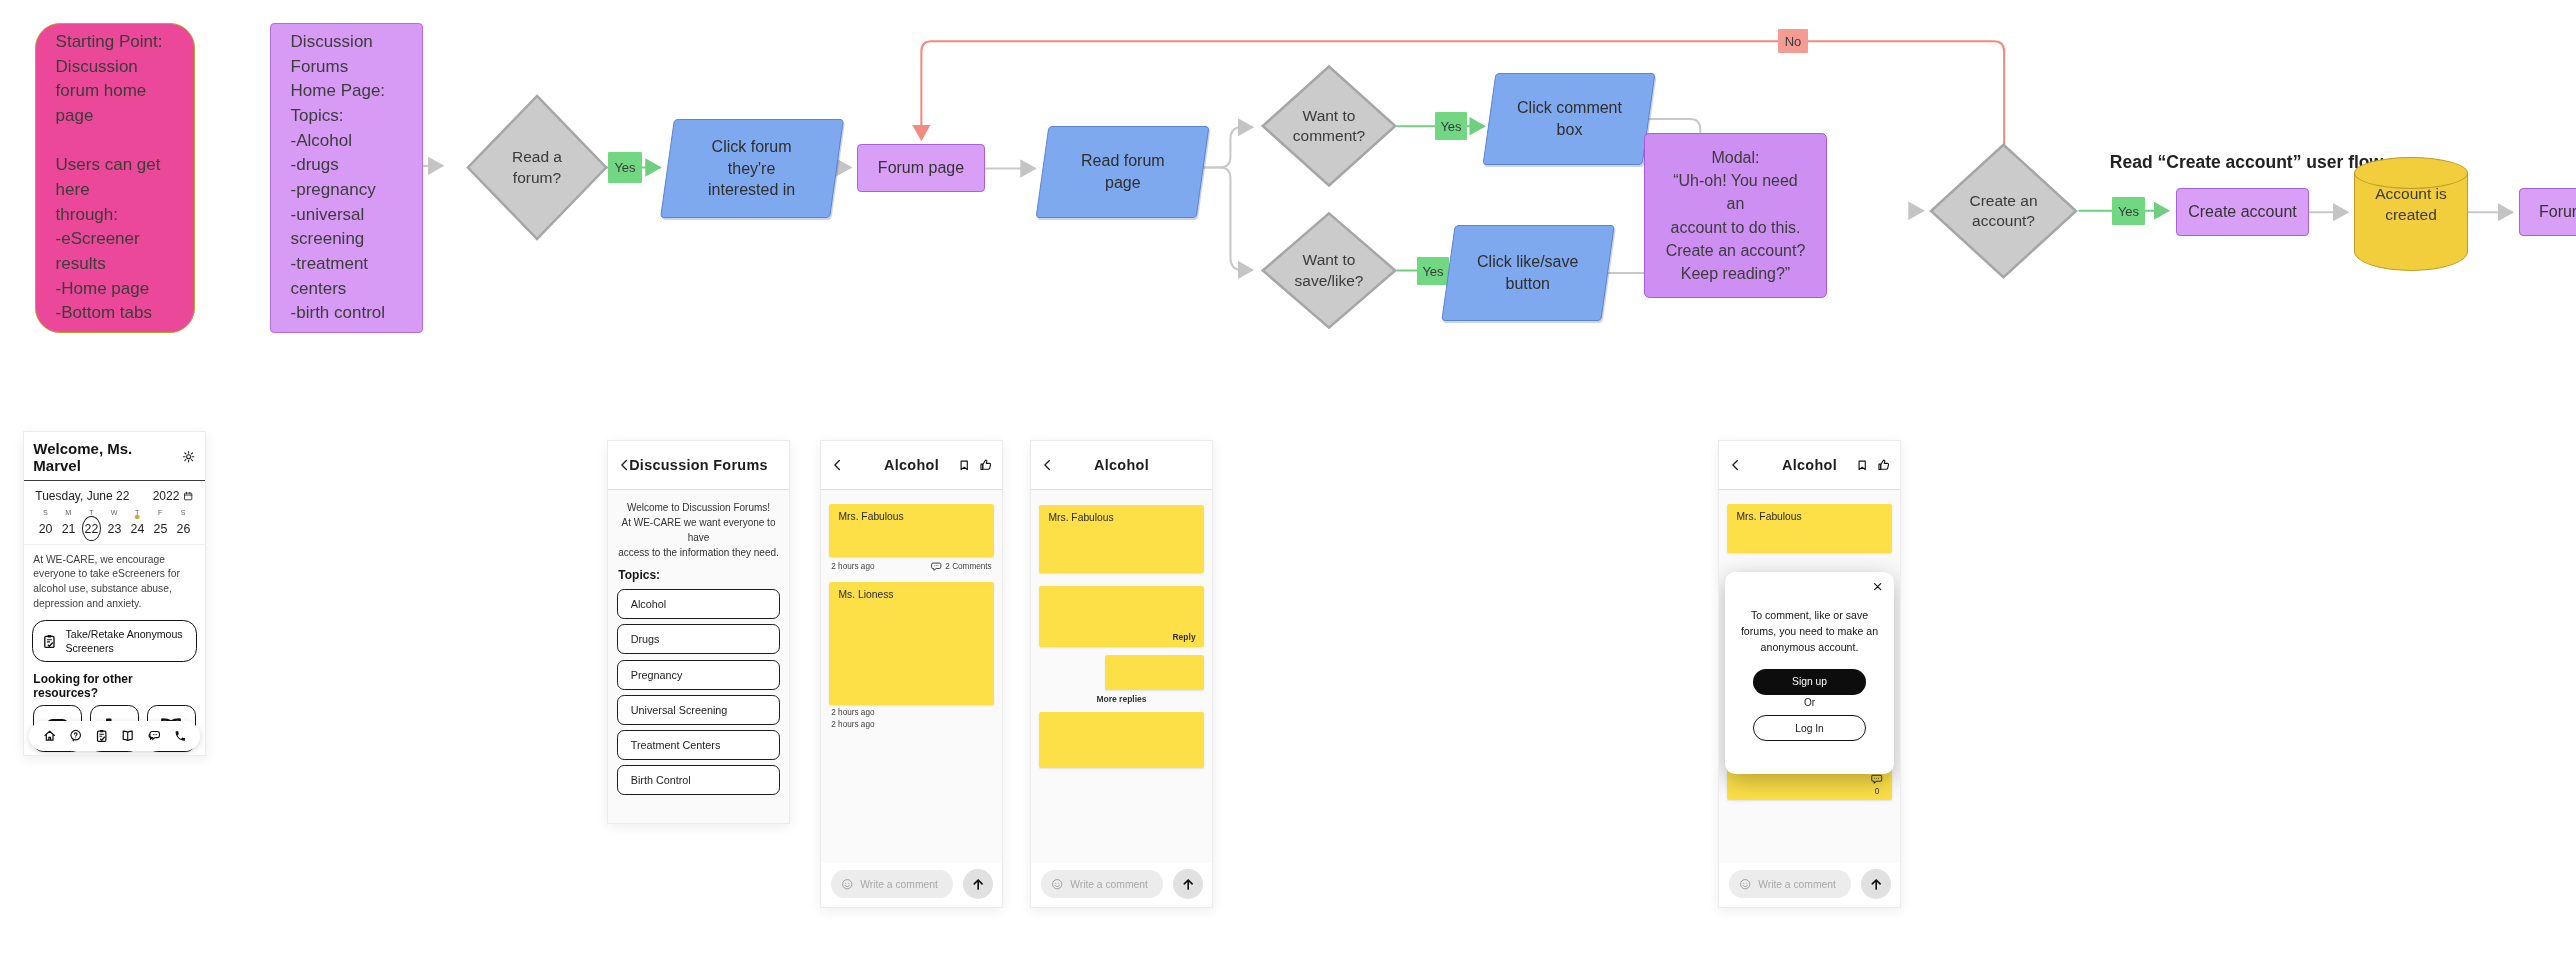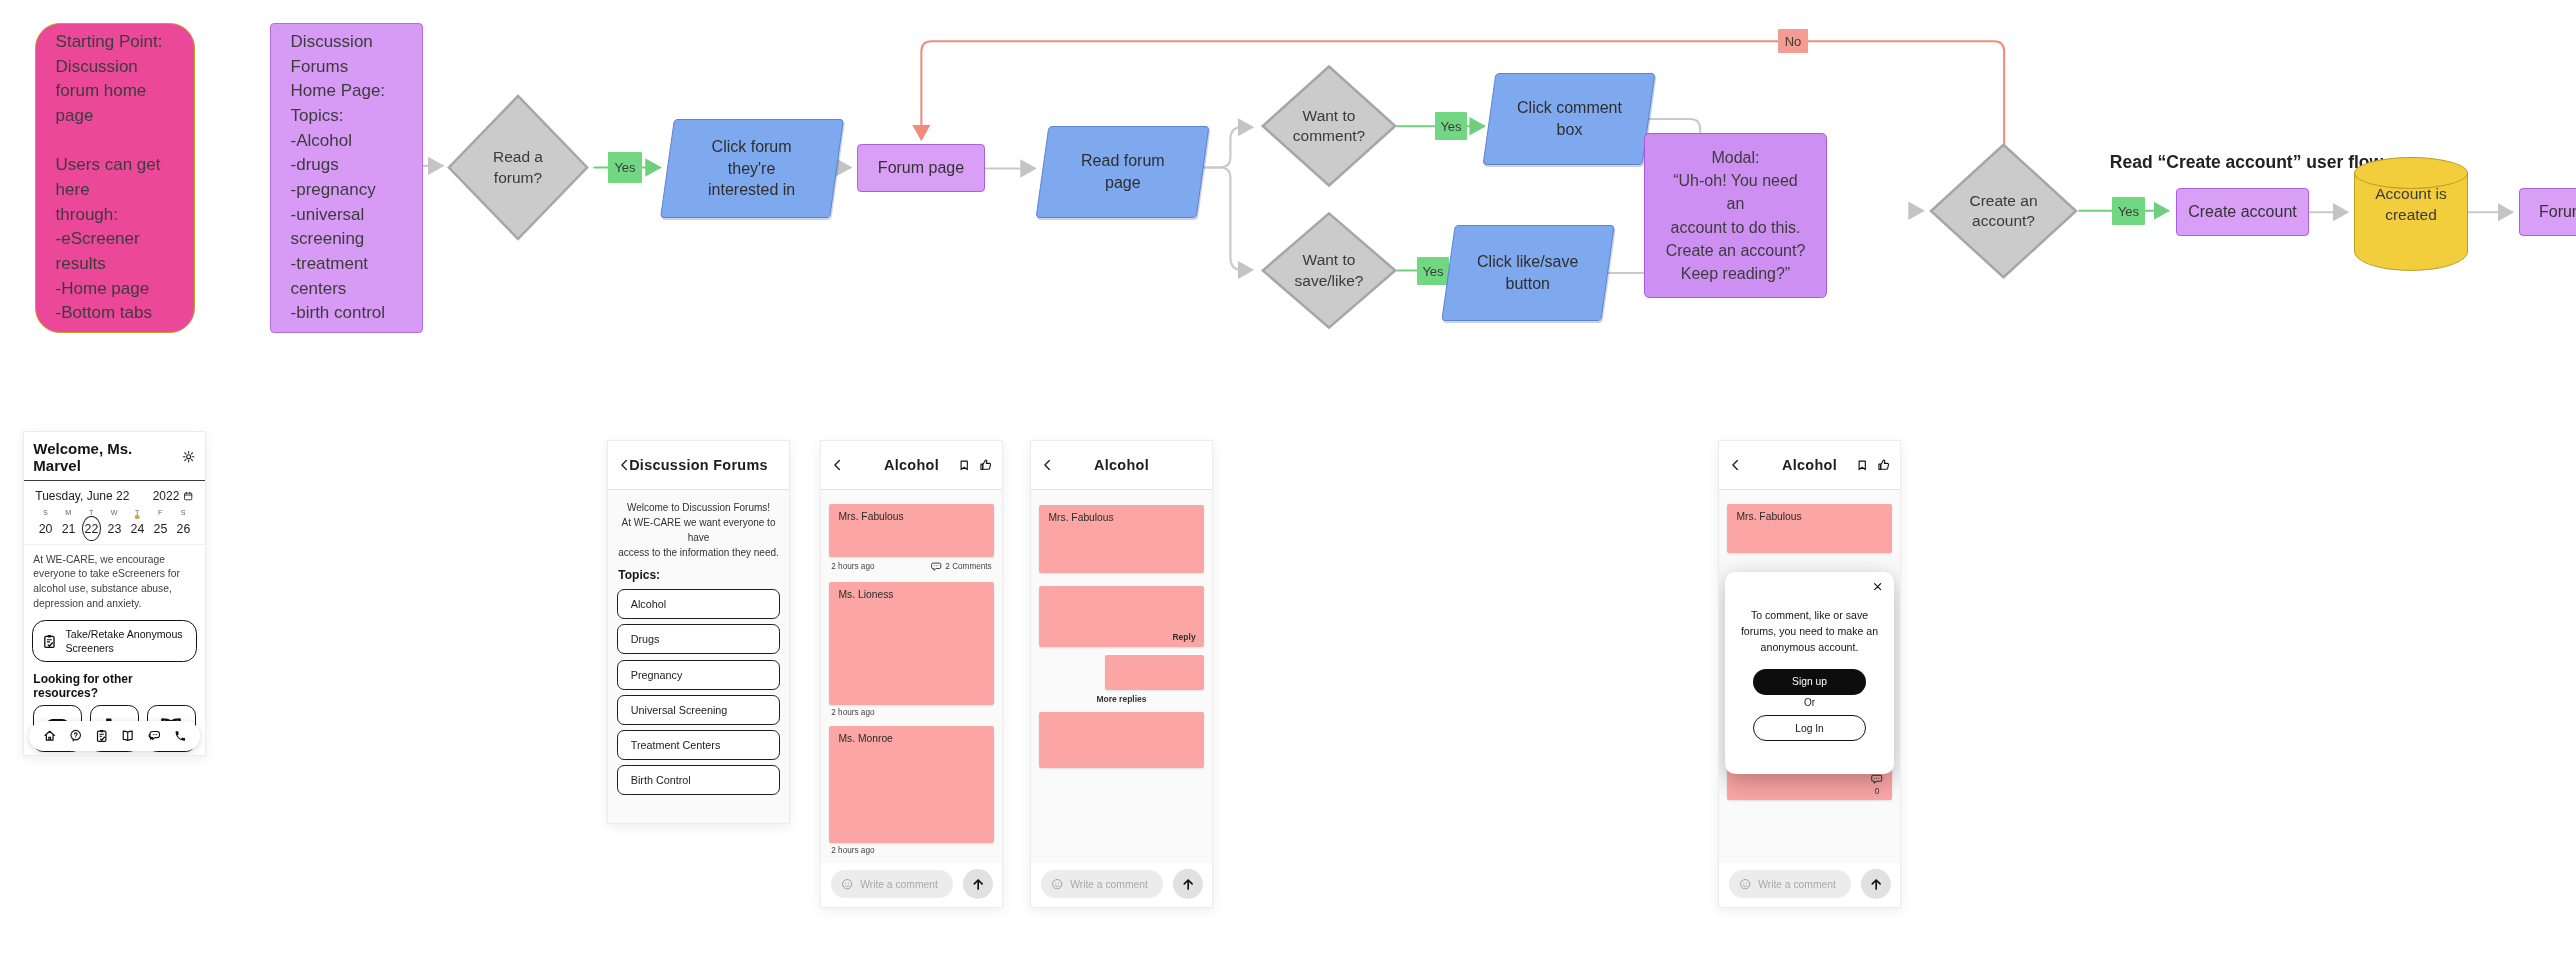--- a/index.html
+++ b/index.html
@@ -43,21 +43,21 @@
             min-height:38px;padding:5.2px 9.3px;background:#fff;flex:none}
   .scr-title{font-size:14.4px;font-weight:600;letter-spacing:0.3px;color:#1d1d1d}
   .head-left{position:absolute;left:10.3px;top:50%;transform:translateY(-50%);display:flex;align-items:center}
   .head-right{position:absolute;right:9.3px;top:50%;transform:translateY(-50%);display:flex;gap:9.3px;align-items:center}
   .divider{height:1px;background:#e0e0e0;flex:none}
   .scr-body{position:relative;flex:1;background:#fbfafa;overflow:hidden}
   .scr-welcome{text-align:center;font-size:10px;line-height:1.5;color:#333;padding:9.3px 7.2px 3.1px}
   .sec-label{font-size:12px;font-weight:700;color:#151515;padding:5.2px 10.3px 2.1px}
   .topic-btn{box-sizing:border-box;margin:5.2px 9.3px;height:30px;background:#fff;border:1.3px solid #1c1c1c;
              border-radius:7.2px;display:flex;align-items:center;padding:0 12.4px;font-size:10.8px;color:#222}
-  .card{position:relative;background:#fca5a5;border-radius:2.1px;box-shadow:0 1px 2.1px rgba(0,0,0,.10)}
+  .card{position:relative;background:#fde047;border-radius:2.1px;box-shadow:0 1px 2.1px rgba(0,0,0,.10)}
   .card-name{position:absolute;left:9.3px;top:7.2px;font-size:10.3px;color:#2a2a2a}
   .meta-row{display:flex;justify-content:space-between;align-items:center;font-size:8.2px;color:#444;
             padding:3.1px 2.1px 0 2.1px}
   .meta-right{display:flex;align-items:center;gap:3.1px}
   .cbar-row{position:relative;flex:none;height:44px;background:#fff}
   .cbar{position:absolute;left:10.3px;right:49px;top:7.2px;height:28px;background:#ececec;border-radius:14.4px;
         display:flex;align-items:center;gap:7.2px;padding:0 9.3px;box-sizing:border-box}
   .cbar-ph{font-size:10.3px;color:#a8a8a8}
   .send{position:absolute;right:9.3px;top:6.2px;width:30px;height:30px;border-radius:50%;background:#e1e1e1;
         display:flex;align-items:center;justify-content:center}
@@ -245,21 +245,21 @@
   <div class="abs note note-p pre" style="left:270px;top:23px;width:153px;height:310px">Discussion Forums
 Home Page:
 Topics:
 -Alcohol
 -drugs
 -pregnancy
 -universal screening
 -treatment centers
 -birth control</div>
 
-  <div class="abs diamond" style="left:446px;top:93px;width:144px;height:149px">
+  <div class="abs diamond" style="left:465px;top:93px;width:144px;height:149px">
     <svg class="dshape" viewBox="0 0 100 100" preserveAspectRatio="none">
         <polygon points="50,2 98,50 50,98 2,50"></polygon>
       </svg>
     <div class="dlabel pre">Read a
 forum?</div>
   </div>
   <div class="abs badge badge-yes" style="left:608px;top:152px;width:34px;height:31px">Yes</div>
 
   <div class="abs para" style="left:667px;top:119px;width:170px;height:99px">
     <div class="plabel pre">Click forum
@@ -475,23 +475,20 @@
             </svg>
           <span>2 Comments</span>
         </span>
       </div>
       <div class="card" style="height:123px;margin-top:9.3px">
         <div class="card-name">Ms. Lioness</div>
       </div>
       <div class="meta-row">
           <span>2 hours ago</span>
         </div>
-      <div class="card" style="height:117px;margin-top:9.3px">
-        <div class="card-name">Ms. Monroe</div>
-      </div>
       <div class="meta-row">
           <span>2 hours ago</span>
         </div>
     </div>
     <div class="cbar-row">
       <div class="cbar">
         <svg class="ic" width="12.4" height="12.4" color="#9a9a9a" viewBox="0 0 24 24">
             <use href="#i-smile"></use>
           </svg>
         <span class="cbar-ph">Write a comment</span>

